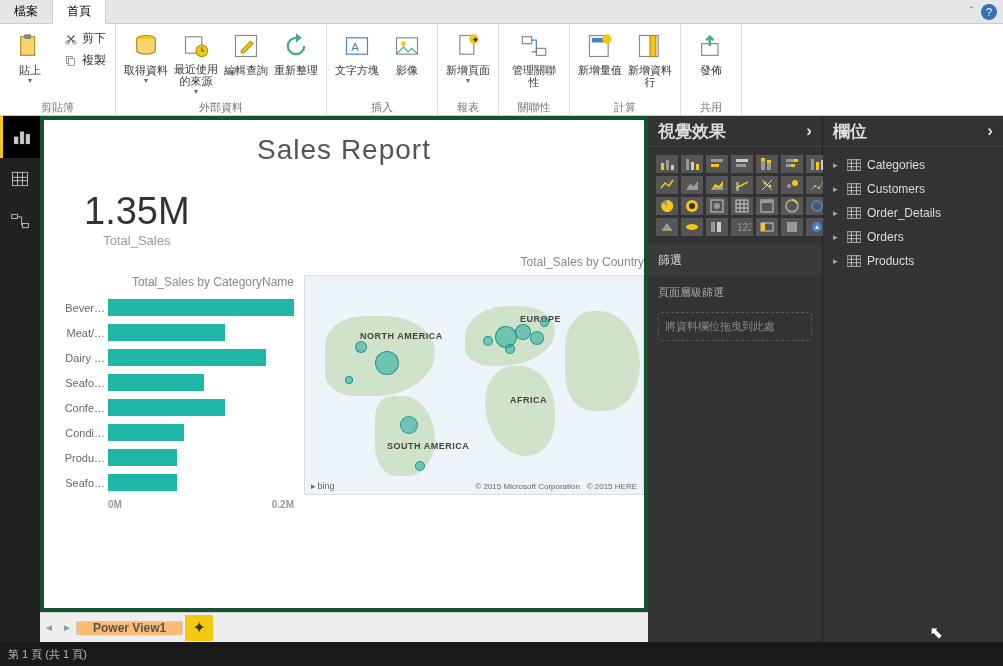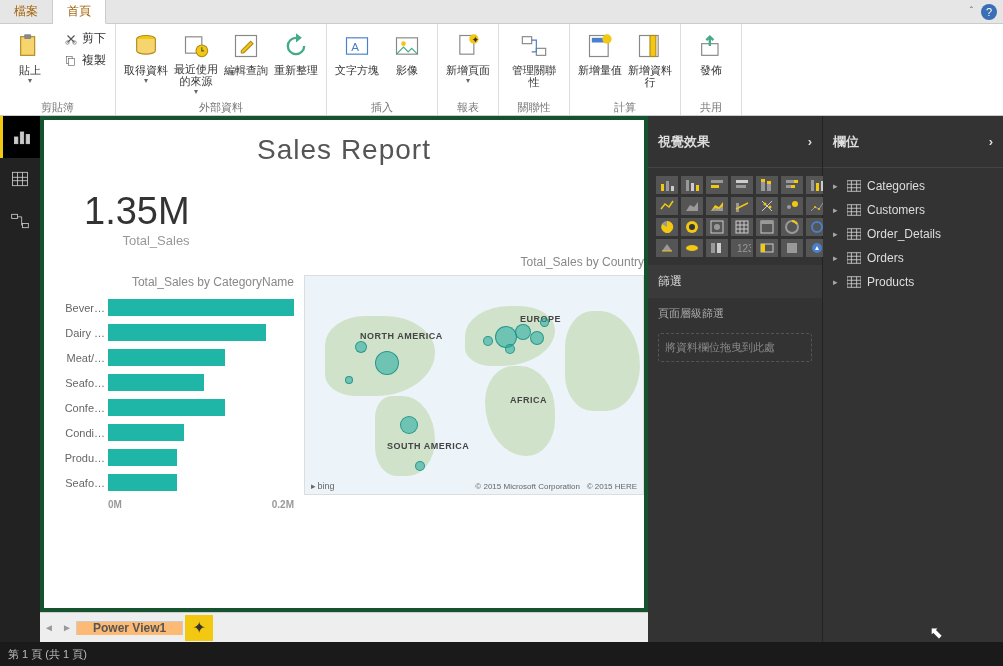--- a/index.html
+++ b/index.html
@@ -1,20 +1,20 @@
 <!DOCTYPE html>
 <html><head>
 <meta charset="utf-8">
 <style>
 * { margin: 0; padding: 0; box-sizing: border-box; font-family: "Microsoft JhengHei", "Segoe UI", sans-serif; }
 body { width: 1003px; height: 666px; background: #fff; overflow: hidden; font-size: 12px; color: #333; }
 
 
 .top-tabs { height: 24px; background: #e6e6e6; border-bottom: 1px solid #ccc; display: flex; align-items: stretch; position: relative; }
-.top-tabs .tab { padding: 4px 14px; font-size: 12px; color: #a16207; border-right: 1px solid #ccc; cursor: pointer; display:flex; align-items:center; }
+.top-tabs .tab { padding: 4px 14px; font-size: 12px; color: #000000; border-right: 1px solid #ccc; cursor: pointer; display:flex; align-items:center; }
 .top-tabs .tab.active { background: #fff; border-bottom: 1px solid #fff; margin-bottom: -1px; }
 .top-tabs .right { margin-left: auto; display:flex; align-items:center; gap:8px; padding-right:6px; }
 .top-tabs .help { width:16px; height:16px; border-radius:50%; background:#3a6fb5; color:#fff; display:flex; align-items:center; justify-content:center; font-size:11px; cursor:pointer; }
 .top-tabs .caret { font-size:10px; color:#666; cursor:pointer; }
 
 
 .ribbon { height: 92px; background: #fff; border-bottom: 1px solid #ccc; display:flex; }
 .rgroup { border-right: 1px solid #ddd; padding: 4px 6px 0 6px; display:flex; flex-direction:column; align-items:center; justify-content:space-between; }
 .rgroup .items { display:flex; gap:2px; }
 .rbtn { display:flex; flex-direction:column; align-items:center; justify-content:flex-start; width:48px; height:70px; padding:2px; cursor:pointer; }
@@ -31,21 +31,21 @@
 .leftbar { width:40px; background:#222; display:flex; flex-direction:column; }
 .leftbar .vbtn { width:40px; height:42px; display:flex; align-items:center; justify-content:center; cursor:pointer; }
 .leftbar .vbtn.active { background:#000; border-left:3px solid #f2c811; }
 .leftbar svg { stroke:#ccc; fill:none; }
 
 .canvas-wrap { flex:1; background:#e9e9e9; display:flex; flex-direction:column; }
 .canvas { flex:1; background:#fff; position:relative; overflow:hidden; border:4px solid #14532d; }
 .report-title { font-size:28px; font-weight:300; color:#555; text-align:center; margin-top:14px; letter-spacing:1px; }
 .kpi { position:absolute; top:70px; left:40px; }
 .kpi .val { font-size:38px; font-weight:500; color:#333; }
-.kpi .lbl { font-size:13px; color:#999; text-align:right; }
+.kpi .lbl { font-size:13px; color:#999; text-align:center; }
 .chart-title { font-size:12px; color:#888;text-align:right; }
 .barchart { position:absolute; top:155px; left:20px; width:230px; }
 .bars { margin-top:6px; }
 .barrow { display:flex; align-items:center; height:25px; }
 .barrow .cat { width:44px; font-size:11px; color:#666; text-align:right; padding-right:3px; white-space:nowrap; overflow:hidden; text-overflow:ellipsis;}
 .barrow .track { flex:1; height:17px; background:transparent; }
 .barrow .fill { height:100%; background:#1fb5a7; }
 .xaxis { display:flex; justify-content:space-between; margin-left:44px; font-size:10px; color:#999; margin-top:4px;font-weight:bold; }
 
 .map { position:absolute; top:135px; left:260px; width:340px; }
@@ -60,21 +60,21 @@
 
 .page-tabs { height:30px; background:#eee; display:flex; align-items:center; border-top:1px solid #ccc; }
 .page-tabs .nav { width:18px; text-align:center; color:#999; cursor:pointer; font-size:10px;}
 .page-tabs .ptab { padding:0 16px; height:14px; display:flex; align-items:center; font-size:12px; color:#555; background:#fdba74; border:1px solid #ccc; border-bottom:none; cursor:pointer; font-weight:600;}
 .page-tabs .add { width:28px; height:26px; background:#f2c811; display:flex; align-items:center; justify-content:center; font-size:16px; color:#333; cursor:pointer; margin-left:2px;}
 
 
 .pane { background:#333; color:#ddd; display:flex; flex-direction:column; }
 .pane.viz { width:175px; border-right:1px solid #222;}
 .pane.fields { width:180px; }
-.pane-head { height:52px; display:flex; align-items:center; justify-content:space-between; padding:0 10px; font-size:13px; font-weight:600; border-bottom:1px solid #444; cursor:pointer;}
+.pane-head { height:31px; display:flex; align-items:center; justify-content:space-between; padding:0 10px; font-size:17px; font-weight:600; border-bottom:1px solid #444; cursor:pointer;}
 .viz-grid { display:grid; grid-template-columns:repeat(7,22px); gap:3px; padding:8px; }
 .viz-grid .vi { width:22px; height:18px; background:#555; cursor:pointer; display:flex; align-items:center; justify-content:center;}
 .viz-grid .vi svg { width:18px; height:14px; }
 .filter-head { padding:8px 10px; font-size:12px; background:#3a3a3a; }
 .filter-sub { padding:8px 10px; font-size:11px; color:#aaa; }
 .filter-drop { margin:4px 10px; padding:6px; border:1px dashed #555; font-size:11px; color:#888; border-radius:3px;}
 .field-list { padding:6px 0; }
 .frow { display:flex; align-items:center; gap:6px; padding:5px 10px; cursor:pointer; font-size:12px;}
 .frow .arr { font-size:9px; color:#aaa; width:8px;}
 .frow .tico { width:14px; height:12px;}
@@ -313,29 +313,29 @@
       <div class="barchart">
         <div class="chart-title">Total_Sales by CategoryName</div>
         <div class="bars" id="bars">
             <div class="barrow">
               <div class="cat">Bever…</div>
               <div class="track">
                 <div class="fill" style="width:100%"></div>
               </div>
             </div>
             <div class="barrow">
+              <div class="cat">Meat/…</div>
+              <div class="track">
+                <div class="fill" style="width:62.96296296296296%"></div>
+              </div>
+            </div>
+            <div class="barrow">
               <div class="cat">Dairy …</div>
               <div class="track">
                 <div class="fill" style="width:85.18518518518519%"></div>
-              </div>
-            </div>
-            <div class="barrow">
-              <div class="cat">Meat/…</div>
-              <div class="track">
-                <div class="fill" style="width:62.96296296296296%"></div>
               </div>
             </div>
             <div class="barrow">
               <div class="cat">Seafo…</div>
               <div class="track">
                 <div class="fill" style="width:51.85185185185185%"></div>
               </div>
             </div>
             <div class="barrow">
               <div class="cat">Confe…</div>

